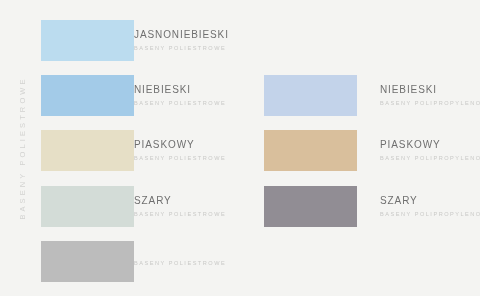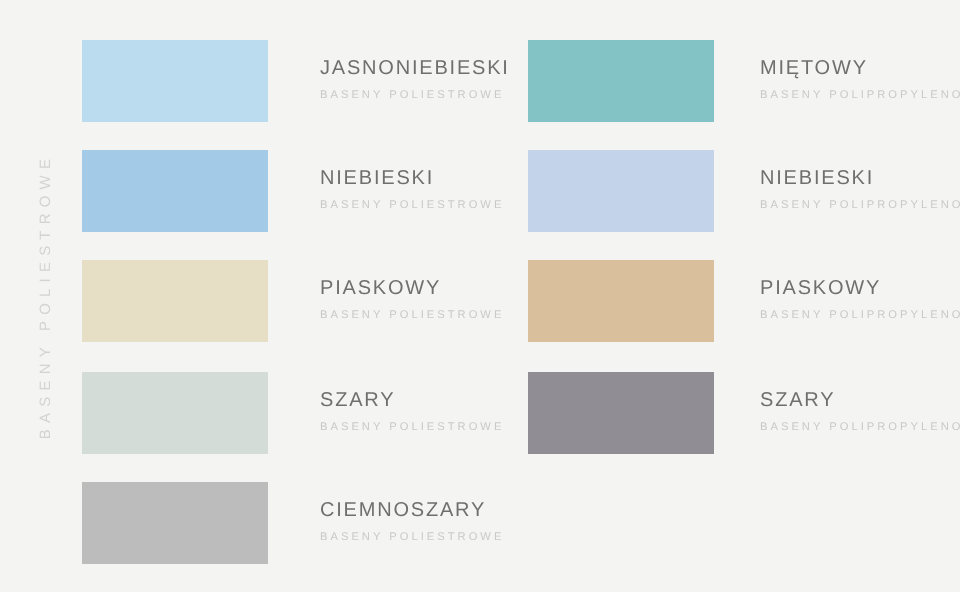--- a/index.html
+++ b/index.html
@@ -69,21 +69,21 @@
   }
   .swatch {
     width: 93px;
     height: 41px;
     flex: 0 0 93px;
   }
   .row-left .swatch  { margin-left: 41px; }
   .row-right .swatch { margin-left: 24px; }
 
   .texts {
-    margin-left: 26px;
+    margin-left: 0;
     display: flex;
     flex-direction: column;
     justify-content: center;
   }
   .row-right .texts { margin-left: 23px; }
 
   .name {
     font-size: 10px;
     letter-spacing: 0.9px;
     color: #6f6f6f;
@@ -136,39 +136,31 @@
         <div class="swatch" style="background: rgb(211, 220, 215);"></div>
         <div class="texts">
           <div class="name">SZARY</div>
           <div class="sub">BASENY POLIESTROWE</div>
         </div>
       </div>
 
       <div class="row row-left" style="top:241px">
         <div class="swatch" style="background: rgb(188, 188, 188);"></div>
         <div class="texts">
-          <div class="name">CIEMNOSZARY</div>
           <div class="sub">BASENY POLIESTROWE</div>
         </div>
       </div>
 
     </div>
   </div>
 
   <div class="column right">
     <div class="axis-label right-axis">BASENY POLIPROPYLENOWE</div>
     <div class="rows">
 
-      <div class="row row-right" style="top:20px">
-        <div class="swatch" style="background: rgb(131, 195, 198);"></div>
-        <div class="texts">
-          <div class="name">MIĘTOWY</div>
-          <div class="sub">BASENY POLIPROPYLENOWE</div>
-        </div>
-      </div>
 
       <div class="row row-right" style="top:75px">
         <div class="swatch" style="background: rgb(195, 211, 234);"></div>
         <div class="texts">
           <div class="name">NIEBIESKI</div>
           <div class="sub">BASENY POLIPROPYLENOWE</div>
         </div>
       </div>
 
       <div class="row row-right" style="top:130px">

